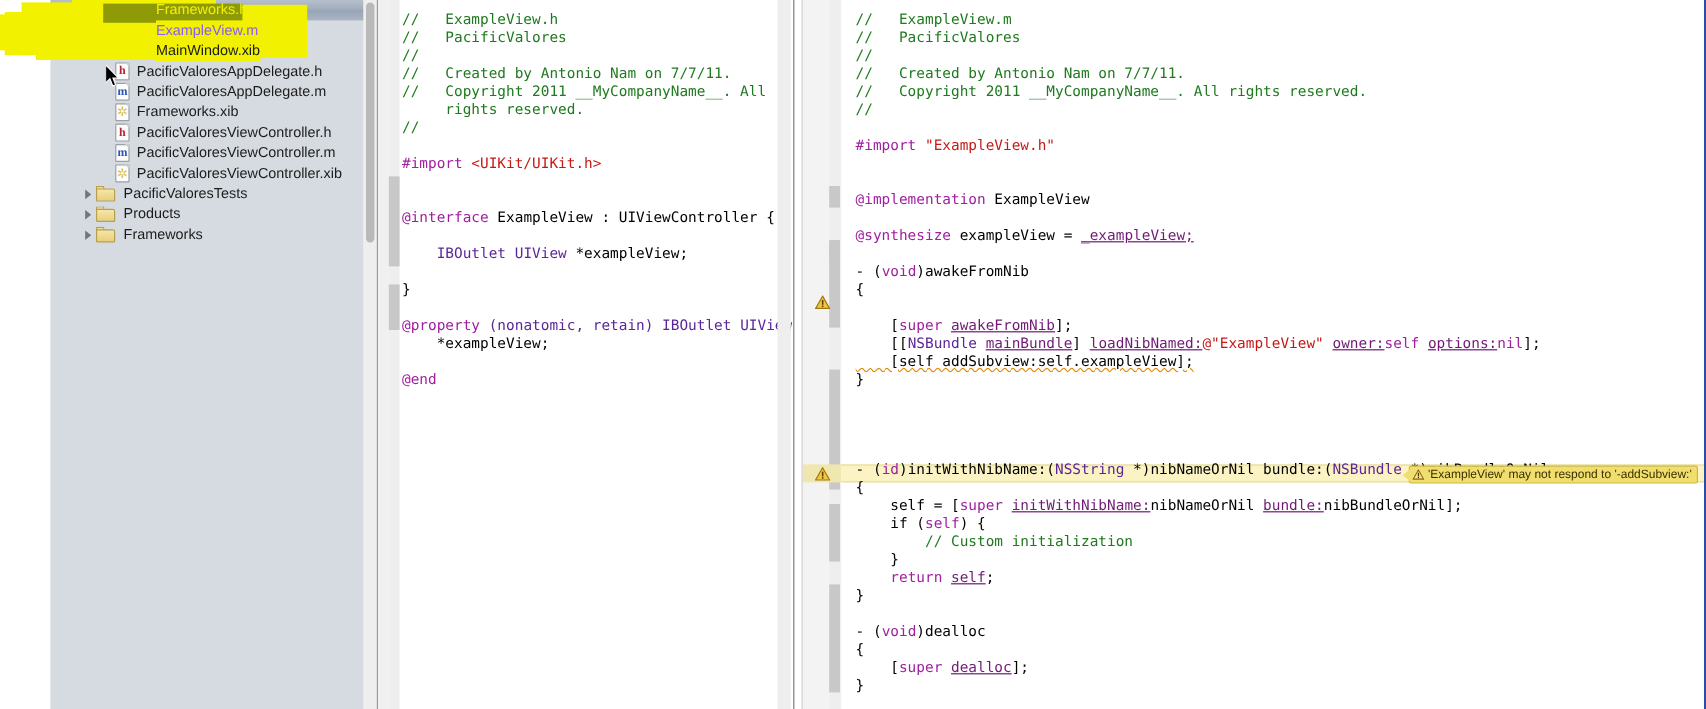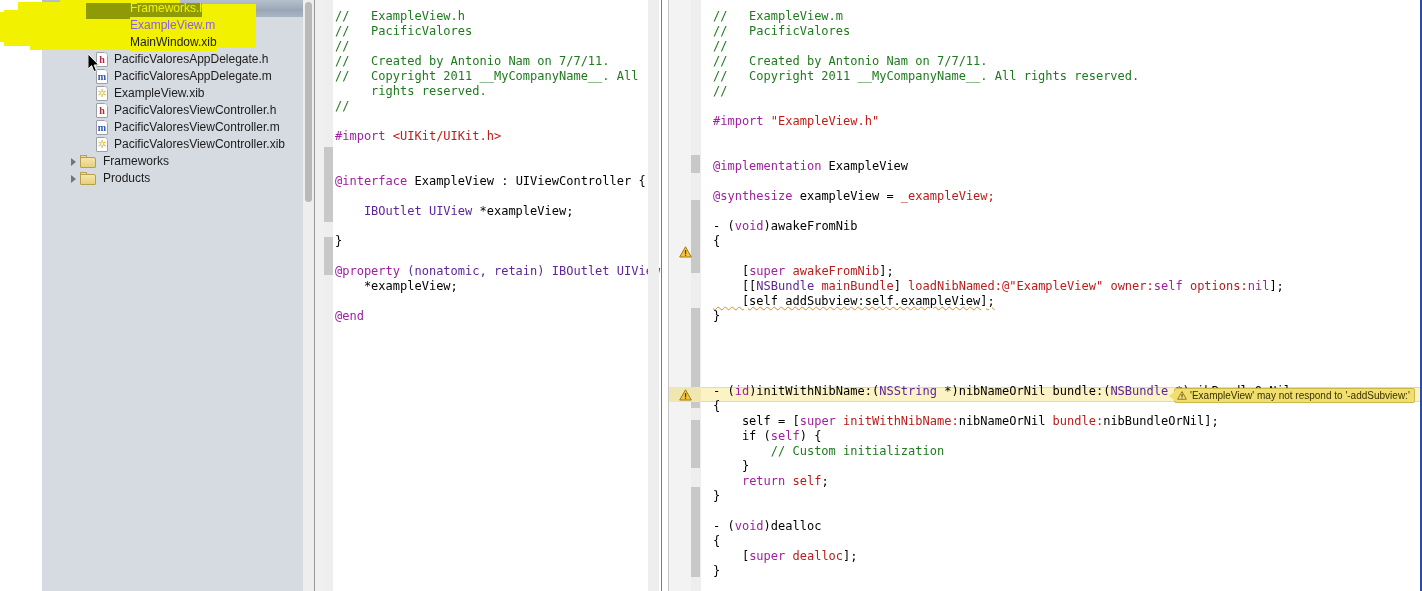--- a/index.html
+++ b/index.html
@@ -110,21 +110,21 @@
     font-size:12px;line-height:15px;white-space:pre;
     color:#000000;
   }
   .code .ln{height:15px;position:relative;}
 
   
   .cm{color:#1f7a1f;}            
   .kw{color:#a020a0;}            
   .str{color:#c41a16;}           
   .ty{color:#5c2699;}            
-  .mth{color:#b91c1c;}           
+  .mth{color:#701a75;text-decoration:underline;}           
   .pl{color:#000000;}
 
   .squig{
     text-decoration:underline;
     text-decoration-style:wavy;
     text-decoration-color:#e08c12;
     text-decoration-thickness:1px;
   }
 
   
@@ -214,21 +214,21 @@
           </span>
           <span class="nav-label">PacificValoresAppDelegate.m</span>
         </div>
         <div class="nav-row">
           <span class="nav-indent" style="width: 43px;"></span>
           <span class="nav-indent" style="width: 11px;"></span>
           <span class="ficon xib">
             <span class="sheet"></span>
             <span class="glyph">✲</span>
           </span>
-          <span class="nav-label">ExampleView.xib</span>
+          <span class="nav-label">Frameworks.xib</span>
         </div>
         <div class="nav-row">
           <span class="nav-indent" style="width: 43px;"></span>
           <span class="nav-indent" style="width: 11px;"></span>
           <span class="ficon h">
             <span class="sheet"></span>
             <span class="glyph">h</span>
           </span>
           <span class="nav-label">PacificValoresViewController.h</span>
         </div>
@@ -250,30 +250,39 @@
           </span>
           <span class="nav-label">PacificValoresViewController.xib</span>
         </div>
         <div class="nav-row">
           <span class="nav-indent" style="width: 27px;"></span>
           <span class="disclosure closed"></span>
           <span class="folder">
             <span class="tab"></span>
             <span class="body"></span>
           </span>
-          <span class="nav-label">Frameworks</span>
+          <span class="nav-label">PacificValoresTests</span>
         </div>
         <div class="nav-row">
           <span class="nav-indent" style="width: 27px;"></span>
           <span class="disclosure closed"></span>
           <span class="folder">
             <span class="tab"></span>
             <span class="body"></span>
           </span>
           <span class="nav-label">Products</span>
+        </div>
+        <div class="nav-row">
+          <span class="nav-indent" style="width: 27px;"></span>
+          <span class="disclosure closed"></span>
+          <span class="folder">
+            <span class="tab"></span>
+            <span class="body"></span>
+          </span>
+          <span class="nav-label">Frameworks</span>
         </div>
       </div>
   </div>
 
   <div class="marker" id="mk4" style="z-index: 5;"></div>
   <div class="marker" id="mk1" style="left: 50px; top: 4px; width: 206px; height: 44px; z-index: 5;"></div>
   <div class="marker" id="mk2" style="left: 18px; top: 2px; width: 60px; height: 44px; z-index: 5;"></div>
   <div class="marker" id="mk3" style="left: 4px; top: 10px; width: 140px; height: 36px; z-index: 5;"></div>
   <div class="marker" id="mk5" style="left: 30px; top: 36px; width: 170px; height: 14px; z-index: 5;"></div>
   <div class="marker" style="left: 0px; top: 14px; width: 30px; height: 22px; z-index: 5;"></div>

